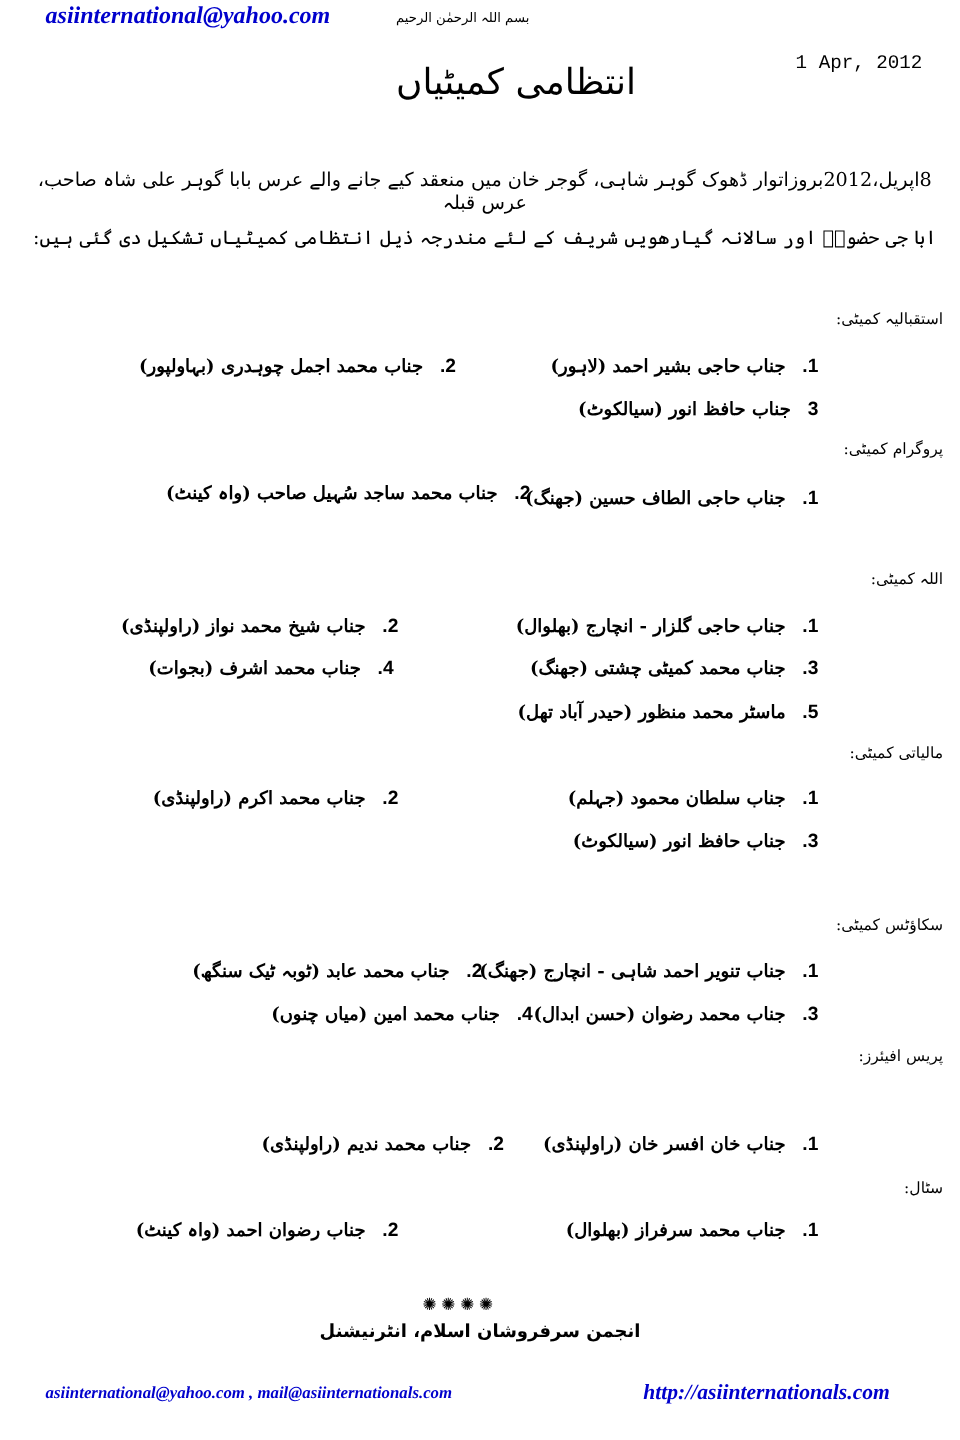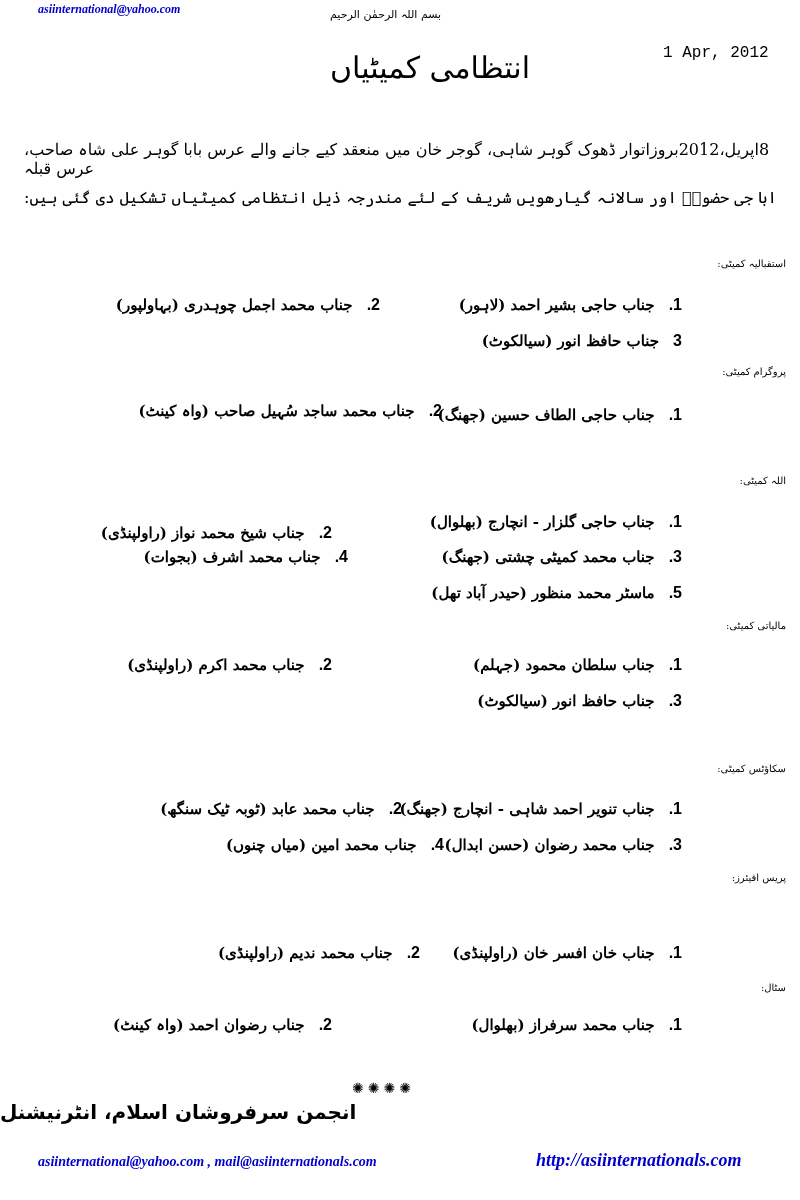--- a/index.html
+++ b/index.html
@@ -1,29 +1,29 @@
 <!DOCTYPE html>
 <html><head>
   <meta charset="utf-8">
   <style>
     html, body { margin: 0; padding: 0; background: #ffffff; }
     body { width: 800px; height: 1200px; position: relative; overflow: hidden;
       font-family: "DejaVu Sans", sans-serif; color: #000; }
     .abs { position: absolute; }
     .link-blue { color: #0000cc; font-family: "Liberation Serif", serif; font-style: italic; font-weight: bold; }
-    .header-email { left: 38px; top: 2px; font-size: 12px; }
+    .header-email { left: 38px; top: 2px; font-size: 20px; }
     .bismillah { left: 330px; top: 8px; font-size: 11px; direction: rtl; }
     .title { left: 330px; top: 50px; font-size: 30px; direction: rtl; font-family: "DejaVu Serif", serif; }
     .date { left: 663px; top: 44px; font-size: 16px; font-family: Liberation Mono, monospace; }
-    .para { right: 16px; width: 760px; direction: rtl; text-align: left; font-size: 16px; font-family: "DejaVu Serif", serif; }
-    .heading { right: 14px; direction: rtl; font-size: 10px; font-family: "DejaVu Serif", serif; }
+    .para { right: 16px; width: 760px; direction: rtl; text-align: center; font-size: 16px; font-family: "DejaVu Serif", serif; }
+    .heading { right: 14px; direction: rtl; font-size: 13px; font-family: "DejaVu Serif", serif; }
     .item { direction: rtl; font-size: 15px; font-family: "DejaVu Serif", serif; white-space: nowrap; font-weight: bold; }
     .num { font-family: "Liberation Sans", sans-serif; font-size: 16px; margin-left: 14px; }
     .ornament { left: 352px; top: 1080px; font-size: 14px; letter-spacing: 4px; }
-    .org { left: 0; width: 800px; top: 1100px; text-align: left; font-size: 20px; font-weight: bold; direction: rtl; }
+    .org { left: 0; width: 800px; top: 1100px; text-align: center; font-size: 15px; font-weight: bold; direction: rtl; }
     .footer-emails { left: 38px; top: 1154px; font-size: 14px; }
     .footer-url { left: 536px; top: 1150px; font-size: 18px; }
   </style>
 </head>
 <body>
 
 <div class="abs link-blue header-email">asiinternational@yahoo.com</div>
 <div class="abs bismillah">بسم اللہ الرحمٰن الرحیم</div>
 <div class="abs title">انتظامی کمیٹیاں</div>
 <div class="abs date">1 Apr, 2012</div>
@@ -35,23 +35,23 @@
 <div class="abs item" style="right:118px; top:296px;"><span class="num">1.</span><span>جناب حاجی بشیر احمد (لاہور)</span></div>
 <div class="abs item" style="right:420px; top:296px;"><span class="num">2.</span><span>جناب محمد اجمل چوہدری (بہاولپور)</span></div>
 <div class="abs item" style="right:118px; top:332px;"><span class="num">3</span><span>جناب حافظ انور (سیالکوٹ)</span></div>
 
 <div class="abs heading" style="top:366px;">پروگرام کمیٹی:</div>
 <div class="abs item" style="right:118px; top:406px;"><span class="num">1.</span><span>جناب حاجی الطاف حسین (جھنگ)</span></div>
 <div class="abs item" style="right:358px; top:402px;"><span class="num">2.</span><span>جناب محمد ساجد سُہیل صاحب (واہ کینٹ)</span></div>
 
 <div class="abs heading" style="top:475px;">اللہ کمیٹی:</div>
 <div class="abs item" style="right:118px; top:513px;"><span class="num">1.</span><span>جناب حاجی گلزار - انچارج (بھلوال)</span></div>
-<div class="abs item" style="right:468px; top:524px;"><span class="num">2.</span><span>جناب شیخ محمد نواز (راولپنڈی)</span></div>
+<div class="abs item" style="right:468px; top:513px;"><span class="num">2.</span><span>جناب شیخ محمد نواز (راولپنڈی)</span></div>
 <div class="abs item" style="right:118px; top:548px;"><span class="num">3.</span><span>جناب محمد کمیٹی چشتی (جھنگ)</span></div>
-<div class="abs item" style="right:452px; top:548px;"><span class="num">4.</span><span>جناب محمد اشرف (بجوات)</span></div>
+<div class="abs item" style="right:472px; top:548px;"><span class="num">4.</span><span>جناب محمد اشرف (بجوات)</span></div>
 <div class="abs item" style="right:118px; top:584px;"><span class="num">5.</span><span>ماسٹر محمد منظور (حیدر آباد تھل)</span></div>
 
 <div class="abs heading" style="top:620px;">مالیاتی کمیٹی:</div>
 <div class="abs item" style="right:118px; top:656px;"><span class="num">1.</span><span>جناب سلطان محمود (جہلم)</span></div>
 <div class="abs item" style="right:468px; top:656px;"><span class="num">2.</span><span>جناب محمد اکرم (راولپنڈی)</span></div>
 <div class="abs item" style="right:118px; top:692px;"><span class="num">3.</span><span>جناب حافظ انور (سیالکوٹ)</span></div>
 
 <div class="abs heading" style="top:763px;">سکاؤٹس کمیٹی:</div>
 <div class="abs item" style="right:118px; top:800px;margin-left:12px;"><span class="num">1.</span><span>جناب تنویر احمد شاہی - انچارج (جھنگ)</span></div>
 <div class="abs item" style="right:398px; top:800px;"><span class="num">2.</span><span>جناب محمد عابد (ٹوبہ ٹیک سنگھ)</span></div>

